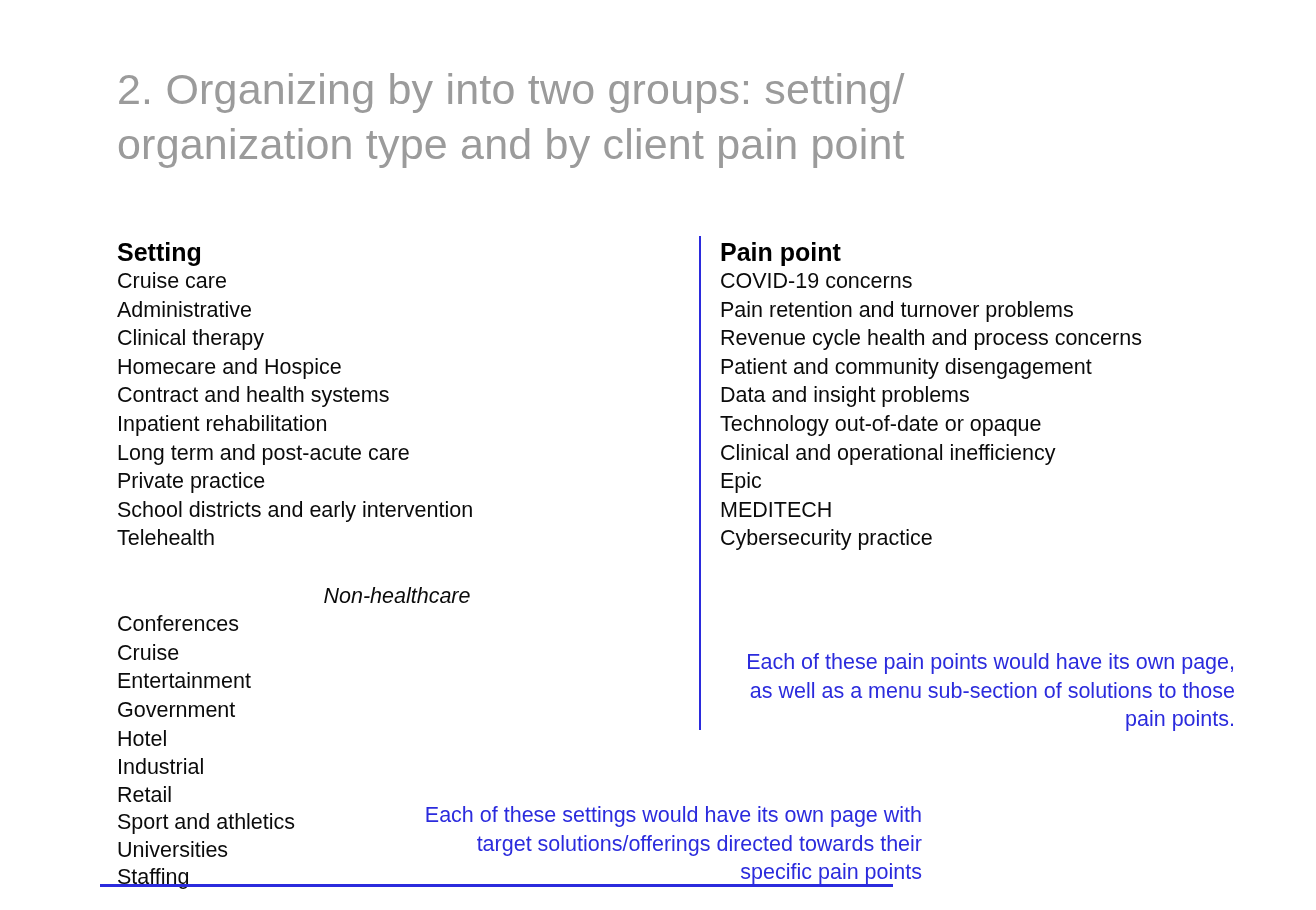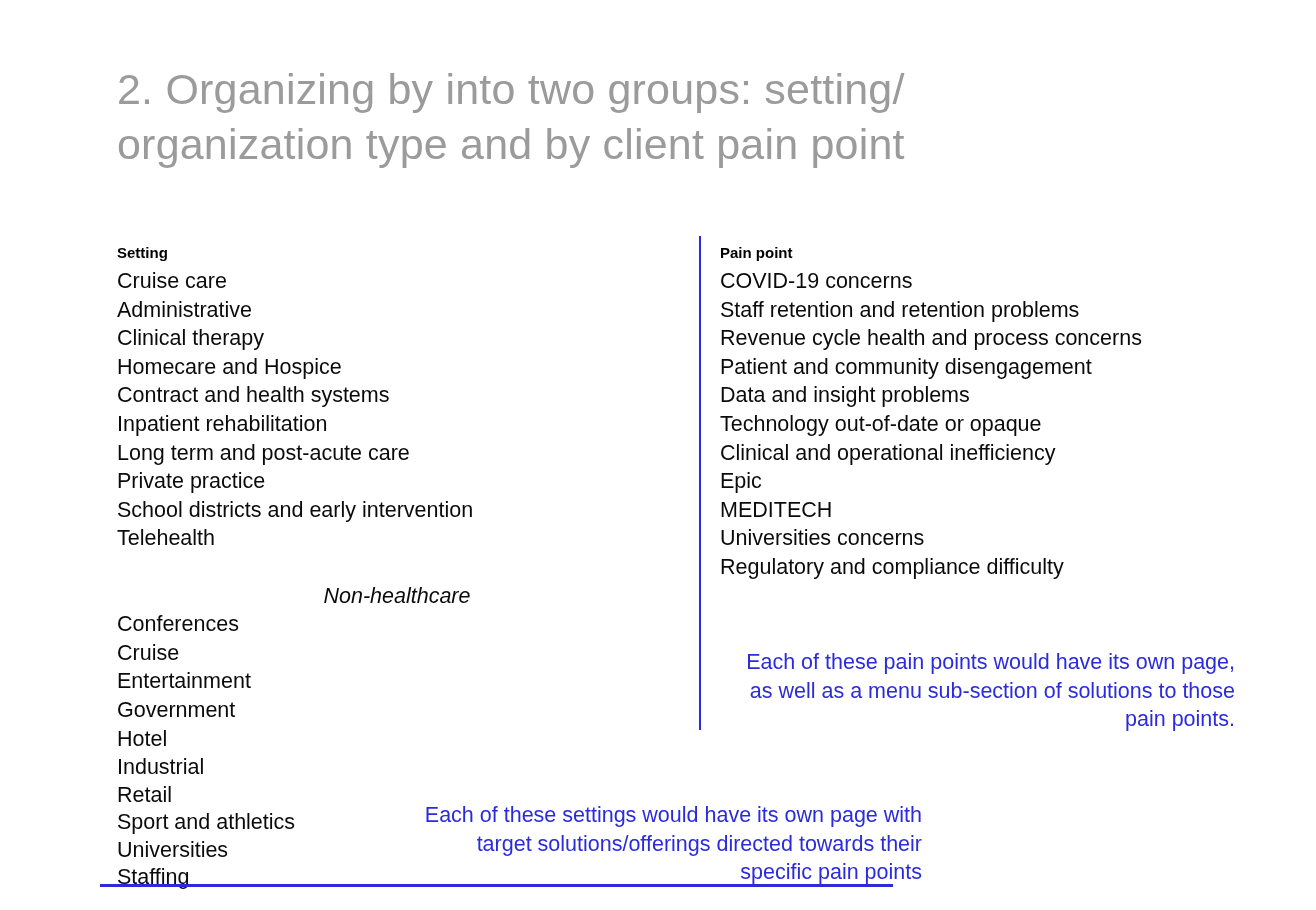--- a/index.html
+++ b/index.html
@@ -52,21 +52,21 @@
   }
 
   .col-right {
     left: 720px;
     top: 238px;
     width: 540px;
   }
 
   .col-header {
     font-weight: bold;
-    font-size: 15px;
+    font-size: 25px;
     line-height: 29px;
     color: #000000;
   }
 
   .list {
     list-style: none;
     margin: 0;
     padding: 0;
   }
 
@@ -181,30 +181,29 @@
   </div>
 
   <div class="divider-vertical"></div>
 
   <div class="col col-right">
 
     <div class="col-header">Pain point</div>
 
     <ul class="list">
       <li>COVID-19 concerns</li>
-      <li>Staff retention and retention problems</li>
+      <li>Pain retention and turnover problems</li>
       <li>Revenue cycle health and process concerns</li>
       <li>Patient and community disengagement</li>
       <li>Data and insight problems</li>
       <li>Technology out-of-date or opaque</li>
       <li>Clinical and operational inefficiency</li>
       <li>Epic</li>
       <li>MEDITECH</li>
-      <li>Universities concerns</li>
-      <li>Regulatory and compliance difficulty</li>
+      <li>Cybersecurity practice</li>
     </ul>
 
   </div>
 
   <div class="note note-right">Each of these pain points would have its own page, as well as a menu sub-section of solutions to those pain points.</div>
 
   <div class="note note-bottom">Each of these settings would have its own page with target solutions/offerings directed towards their specific pain points</div>
 
   <div class="divider-bottom"></div>
 

